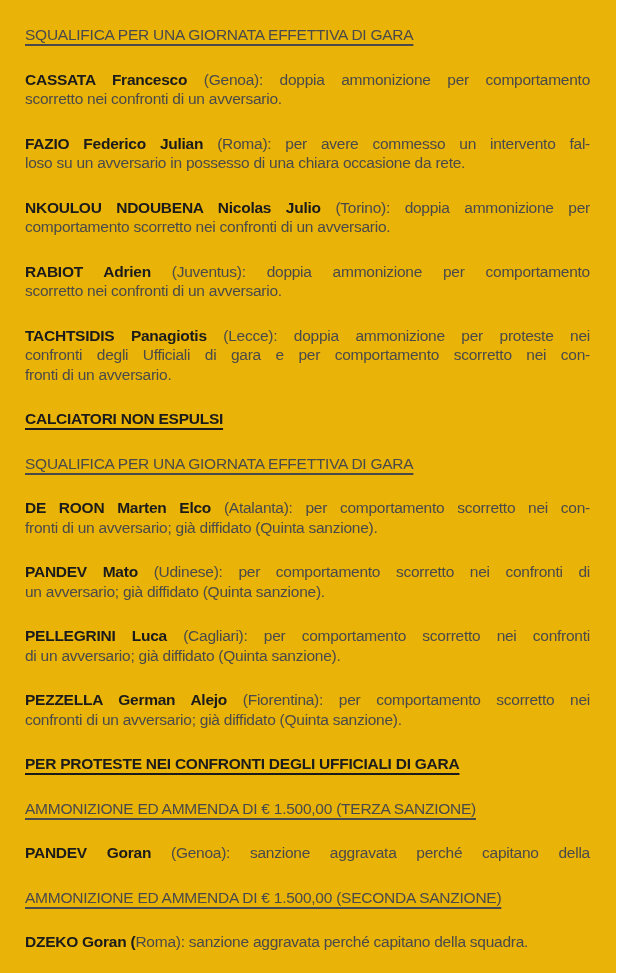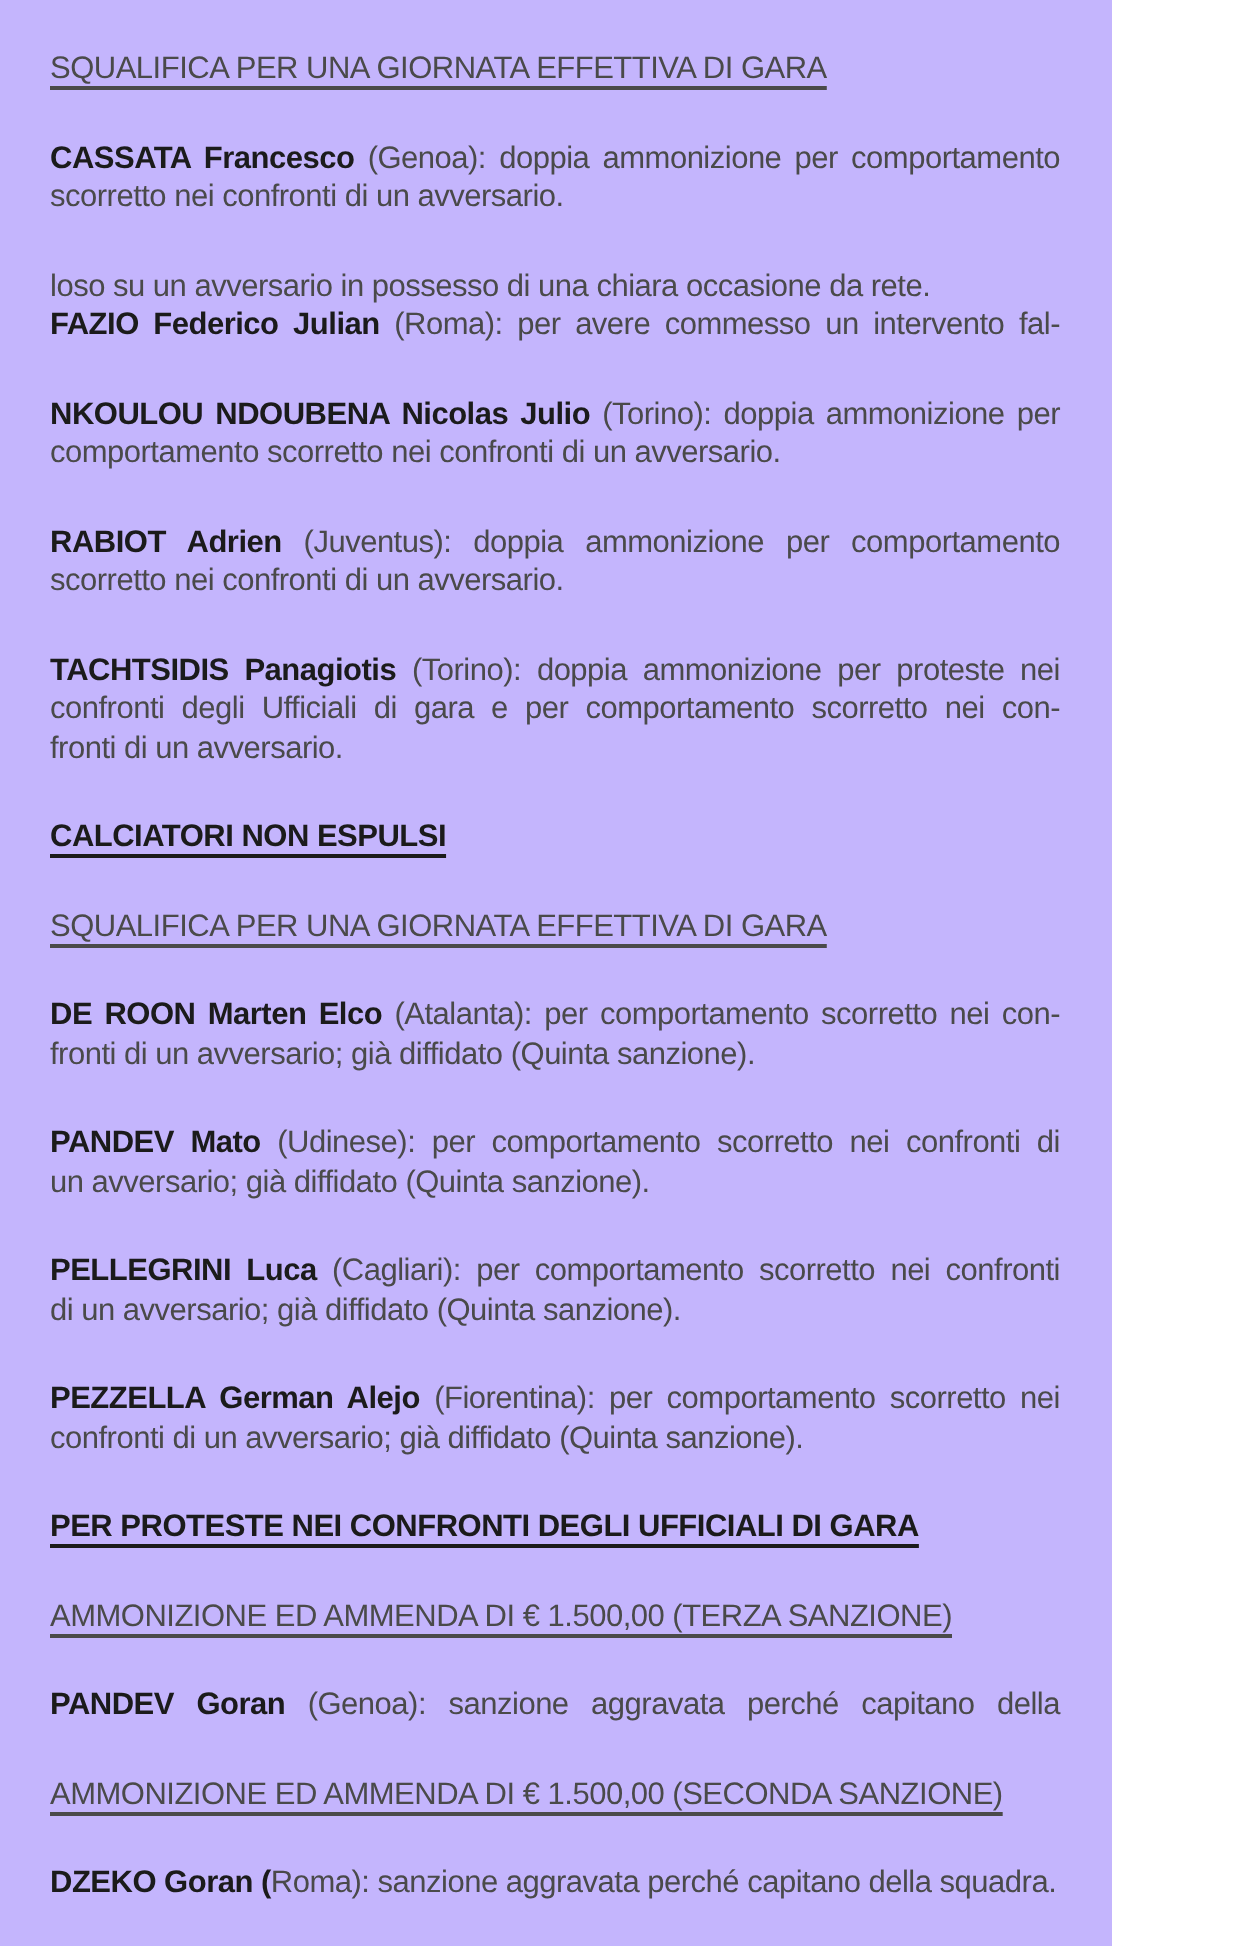--- a/index.html
+++ b/index.html
@@ -1,27 +1,27 @@
 <!DOCTYPE html>
 <html><head>
 <meta charset="utf-8">
 <style>
   html, body { margin: 0; padding: 0; background: #ffffff; }
   .doc {
     box-sizing: border-box;
-    width: 556px;
+    width: 616px;
     height: 973px;
     overflow: hidden;
     padding: 25px 26px 8px 25px;
     font-family: "Liberation Sans", sans-serif;
     font-size: 15.5px;
     line-height: 19.5px;
     letter-spacing: -0.25px;
     color: #4a4a4a;
-    background: #c4b5fd;
+    background: #eab308;
   }
   .para { margin: 0 0 25px 0; }
   .line { display: block; }
   .jl { text-align: justify; text-align-last: justify; }
   b, strong { font-weight: 700; color: #1b1b1b; }
   .hd {
     margin: 0 0 25px 0;
     text-decoration: underline;
     text-underline-offset: 4px;
     text-decoration-thickness: 1.5px;
@@ -34,36 +34,36 @@
 <main class="doc">
 
   <p class="hd">SQUALIFICA PER UNA GIORNATA EFFETTIVA DI GARA</p>
 
   <div class="para">
     <span class="line jl"><b>CASSATA Francesco</b><span> (Genoa): doppia ammonizione per comportamento</span></span>
     <span class="line">scorretto nei confronti di un avversario.</span>
   </div>
 
   <div class="para">
+    <span class="line jl"><b>FAZIO Federico Julian</b><span> (Roma): per avere commesso un intervento fal-</span></span>
     <span class="line">loso su un avversario in possesso di una chiara occasione da rete.</span>
-    <span class="line jl"><b>FAZIO Federico Julian</b><span> (Roma): per avere commesso un intervento fal-</span></span>
   </div>
 
   <div class="para">
     <span class="line jl"><b>NKOULOU NDOUBENA Nicolas Julio</b><span> (Torino): doppia ammonizione per</span></span>
     <span class="line">comportamento scorretto nei confronti di un avversario.</span>
   </div>
 
   <div class="para">
     <span class="line jl"><b>RABIOT Adrien</b><span> (Juventus): doppia ammonizione per comportamento</span></span>
     <span class="line">scorretto nei confronti di un avversario.</span>
   </div>
 
   <div class="para">
-    <span class="line jl"><b>TACHTSIDIS Panagiotis</b><span> (Torino): doppia ammonizione per proteste nei</span></span>
+    <span class="line jl"><b>TACHTSIDIS Panagiotis</b><span> (Lecce): doppia ammonizione per proteste nei</span></span>
     <span class="line jl">confronti degli Ufficiali di gara e per comportamento scorretto nei con-</span>
     <span class="line">fronti di un avversario.</span>
   </div>
 
   <p class="hd bold">CALCIATORI NON ESPULSI</p>
 
   <p class="hd">SQUALIFICA PER UNA GIORNATA EFFETTIVA DI GARA</p>
 
   <div class="para">
     <span class="line jl"><b>DE ROON Marten Elco</b><span> (Atalanta): per comportamento scorretto nei con-</span></span>

